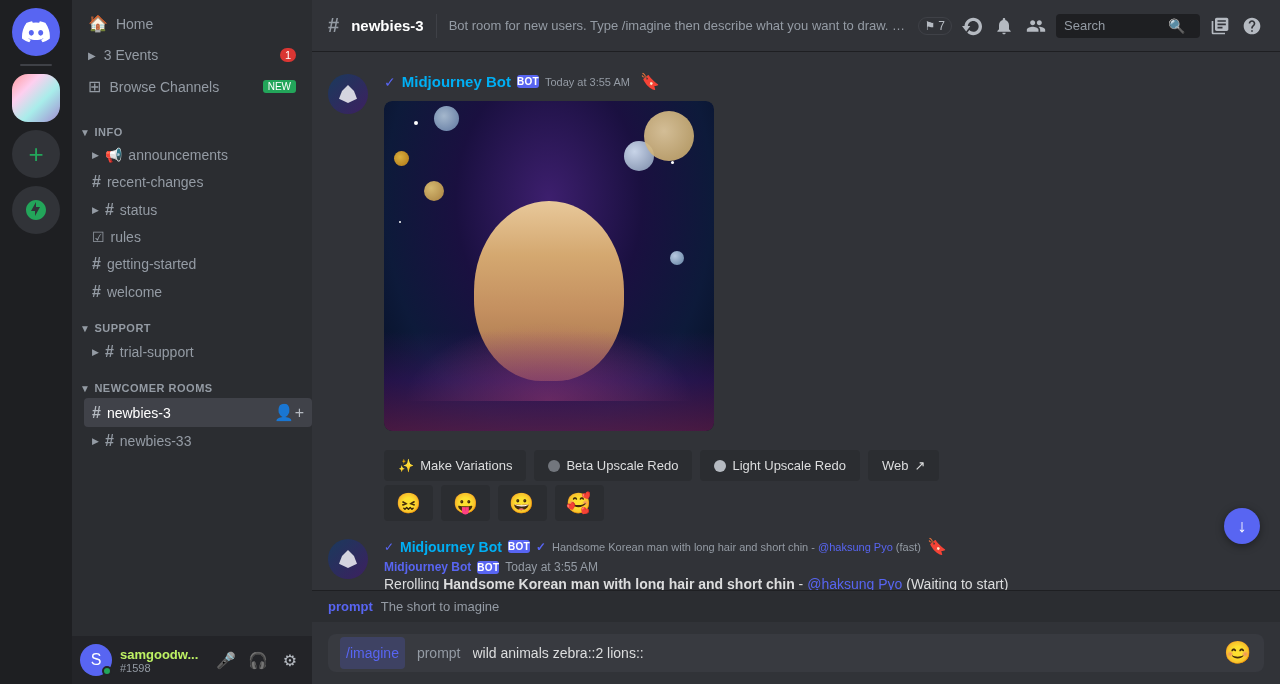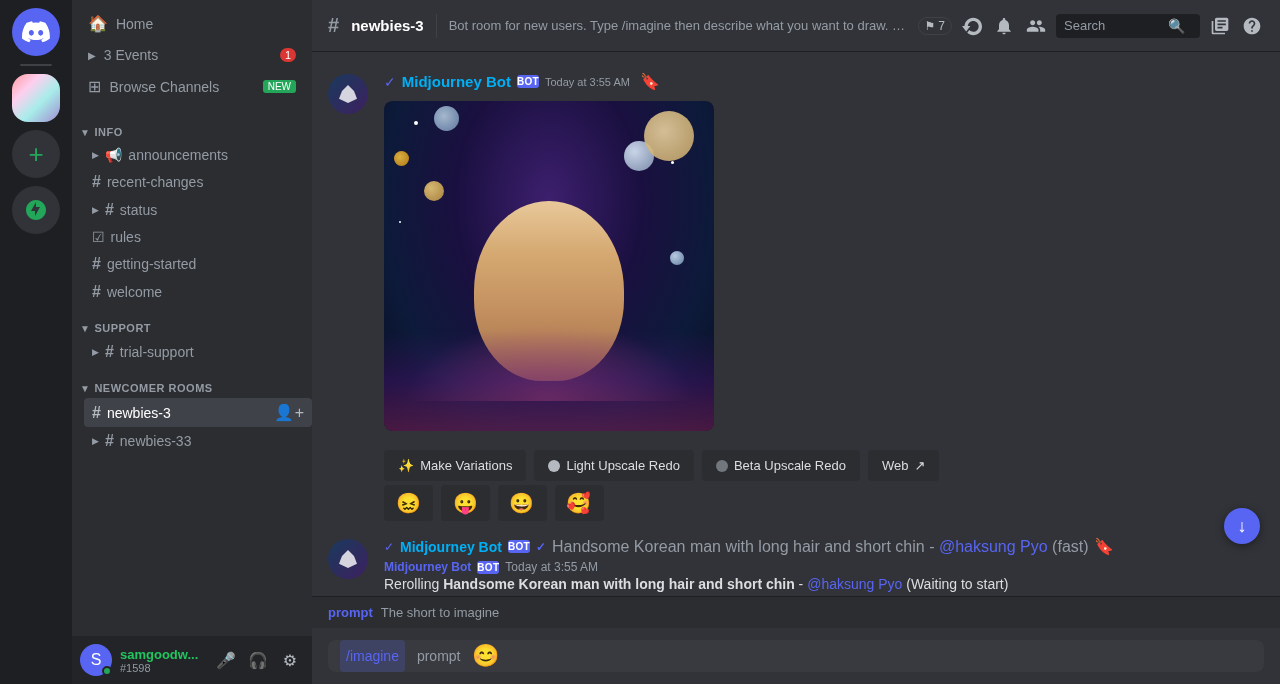--- a/index.html
+++ b/index.html
@@ -38,21 +38,21 @@
     .badge { background: #da3633; color: #fff; border-radius: 10px; font-size: 11px; padding: 1px 5px; margin-left: auto; }
     .badge.new { background: #23a55a; color: #fff; font-size: 10px; padding: 1px 5px; border-radius: 3px; }
 
     
     .user-bar {
       margin-top: auto; background: #232428; padding: 8px 8px; display: flex; align-items: center; gap: 8px;
     }
     .user-avatar { width: 32px; height: 32px; border-radius: 50%; background: #5865f2; display: flex; align-items: center; justify-content: center; font-size: 12px; color: #fff; flex-shrink: 0; position: relative; }
     .user-status-dot { position: absolute; bottom: 0; right: 0; width: 10px; height: 10px; border-radius: 50%; background: #23a55a; border: 2px solid #232428; }
     .user-info { flex: 1; min-width: 0; }
-    .user-name { font-size: 13px; font-weight: 600; color: #22c55e; white-space: nowrap; overflow: hidden; text-overflow: ellipsis; }
+    .user-name { font-size: 13px; font-weight: 600; color: #bef264; white-space: nowrap; overflow: hidden; text-overflow: ellipsis; }
     .user-tag { font-size: 11px; color: #949ba4; }
     .user-controls { display: flex; gap: 4px; }
     .user-control-btn { width: 28px; height: 28px; border-radius: 4px; display: flex; align-items: center; justify-content: center; cursor: pointer; color: #b5bac1; font-size: 16px; }
 
     
     .main-content { flex: 1; display: flex; flex-direction: column; overflow: hidden; }
 
     
     .channel-header {
       height: 52px; background: #313338; border-bottom: 1px solid #1e1f22; display: flex; align-items: center; padding: 0 16px; gap: 12px; flex-shrink: 0;
@@ -356,26 +356,26 @@
           </div>
         </div>
 
         
         <div class="action-buttons">
           <button class="action-btn">
             <span>✨</span>
             <span>Make Variations</span>
           </button>
           <button class="action-btn">
+            <span style="width:12px;height:12px;border-radius:50%;background:#72767d;display:inline-block;"></span>
+            <span>Beta Upscale Redo</span>
+          </button>
+          <button class="action-btn">
             <span style="width:12px;height:12px;border-radius:50%;background:#b5bac1;display:inline-block;"></span>
             <span>Light Upscale Redo</span>
-          </button>
-          <button class="action-btn">
-            <span style="width:12px;height:12px;border-radius:50%;background:#72767d;display:inline-block;"></span>
-            <span>Beta Upscale Redo</span>
           </button>
           <button class="action-btn">
             <span>Web</span>
             <span>↗</span>
           </button>
         </div>
 
         
         <div class="reaction-row">
           <button class="emoji-btn">
@@ -402,21 +402,21 @@
             </svg>
         </div>
       </div>
       <div style="flex:1;">
 
         <div style="display:flex;align-items:center;gap:6px;margin-bottom:4px;">
           <span style="color:#5865f2;font-size:12px;">✓</span>
           <span style="color:#00aff4;font-weight:600;font-size:14px;cursor:pointer;">Midjourney Bot</span>
           <span class="bot-badge">BOT</span>
           <span style="color:#5865f2;font-size:12px;font-weight:700;">✓</span>
-          <span style="color:#949ba4;font-size:16px;">
+          <span style="color:#949ba4;font-size:11px;">
             <span>Handsome Korean man with long hair and short chin - </span><span style="color:#5865f2;">@haksung Pyo</span><span> (fast)</span>
           </span>
           <span style="color:#b5bac1;font-size:16px;cursor:pointer;">🔖</span>
         </div>
 
         <div style="display:flex;align-items:center;gap:6px;">
           <span style="color:#5865f2;font-size:12px;font-weight:600;">Midjourney Bot</span>
           <span class="bot-badge">BOT</span>
           <span style="color:#949ba4;font-size:12px;">Today at 3:55 AM</span>
         </div>
@@ -433,16 +433,17 @@
 
   <div class="prompt-bar">
     <span class="prompt-label">prompt</span>
     <span class="prompt-desc">The short to imagine</span>
   </div>
 
   <div class="input-bar">
     <div class="input-container">
       <span class="input-label">/imagine</span>
       <span class="input-prompt-label">prompt</span>
+      <input class="message-input" type="text" value="wild animals zebra::2 lions::" style="">
       <span class="emoji-picker-btn">😊</span>
     </div>
   </div>
 </div>
 
 </body></html>

